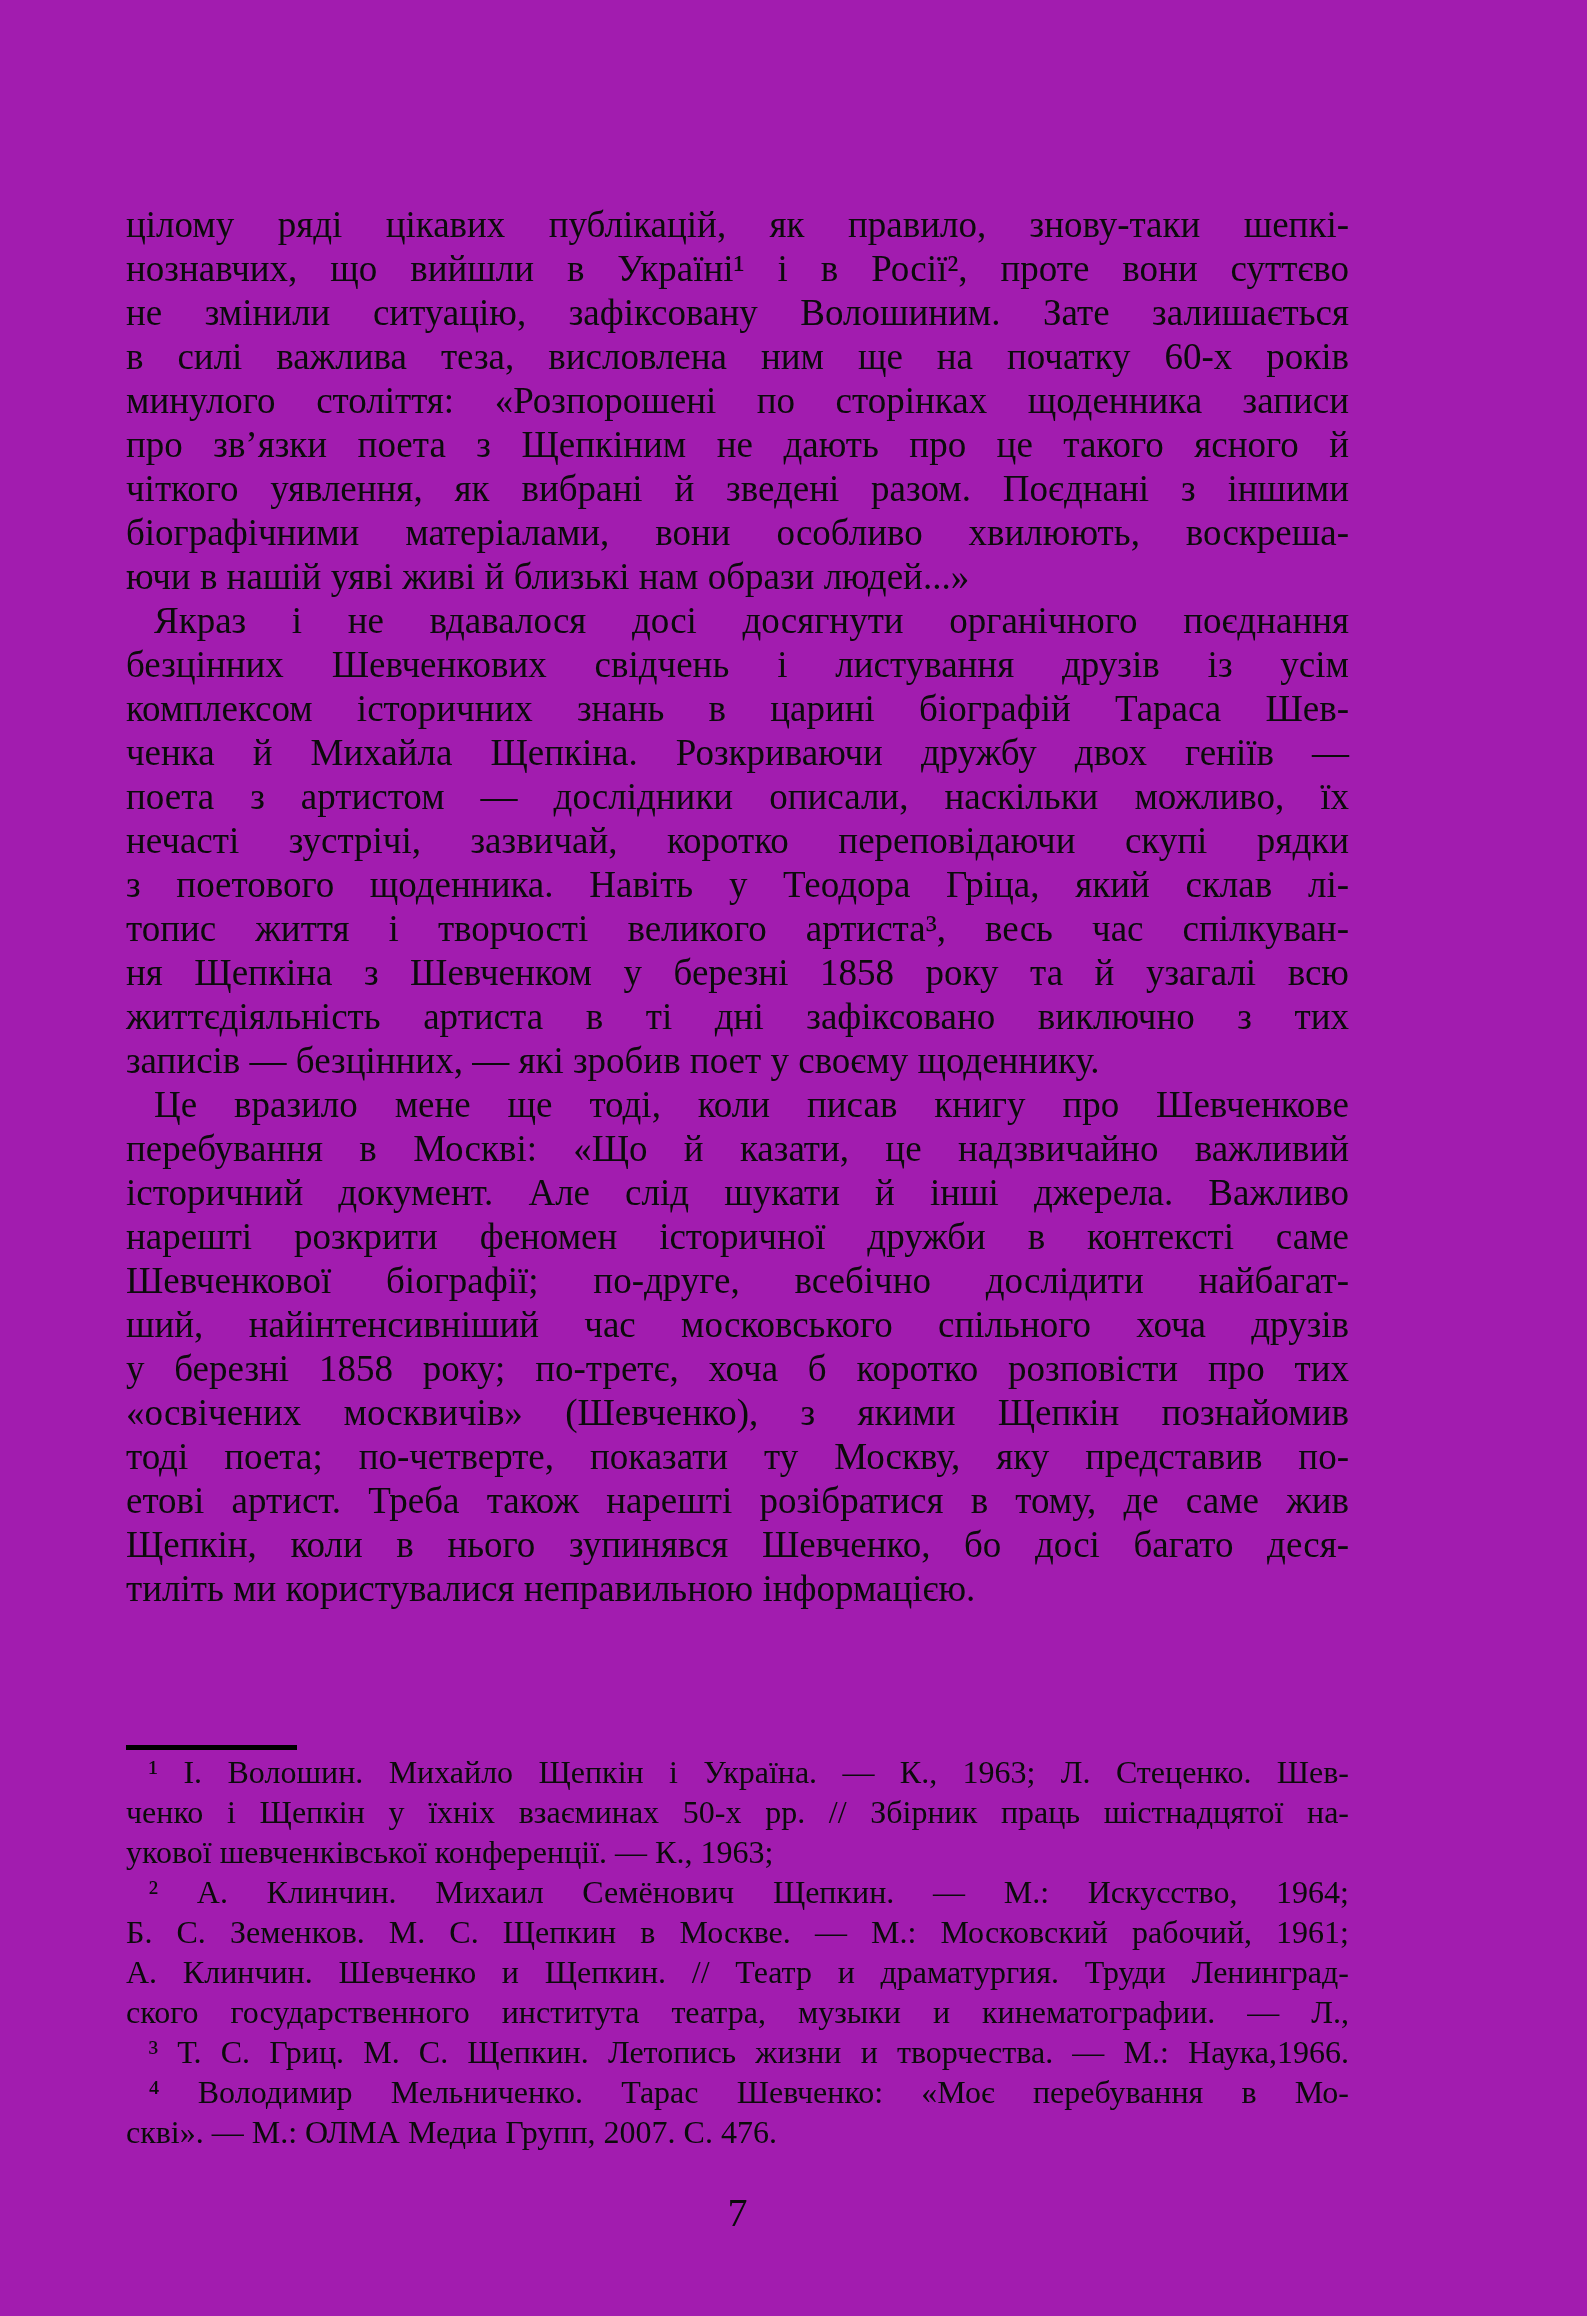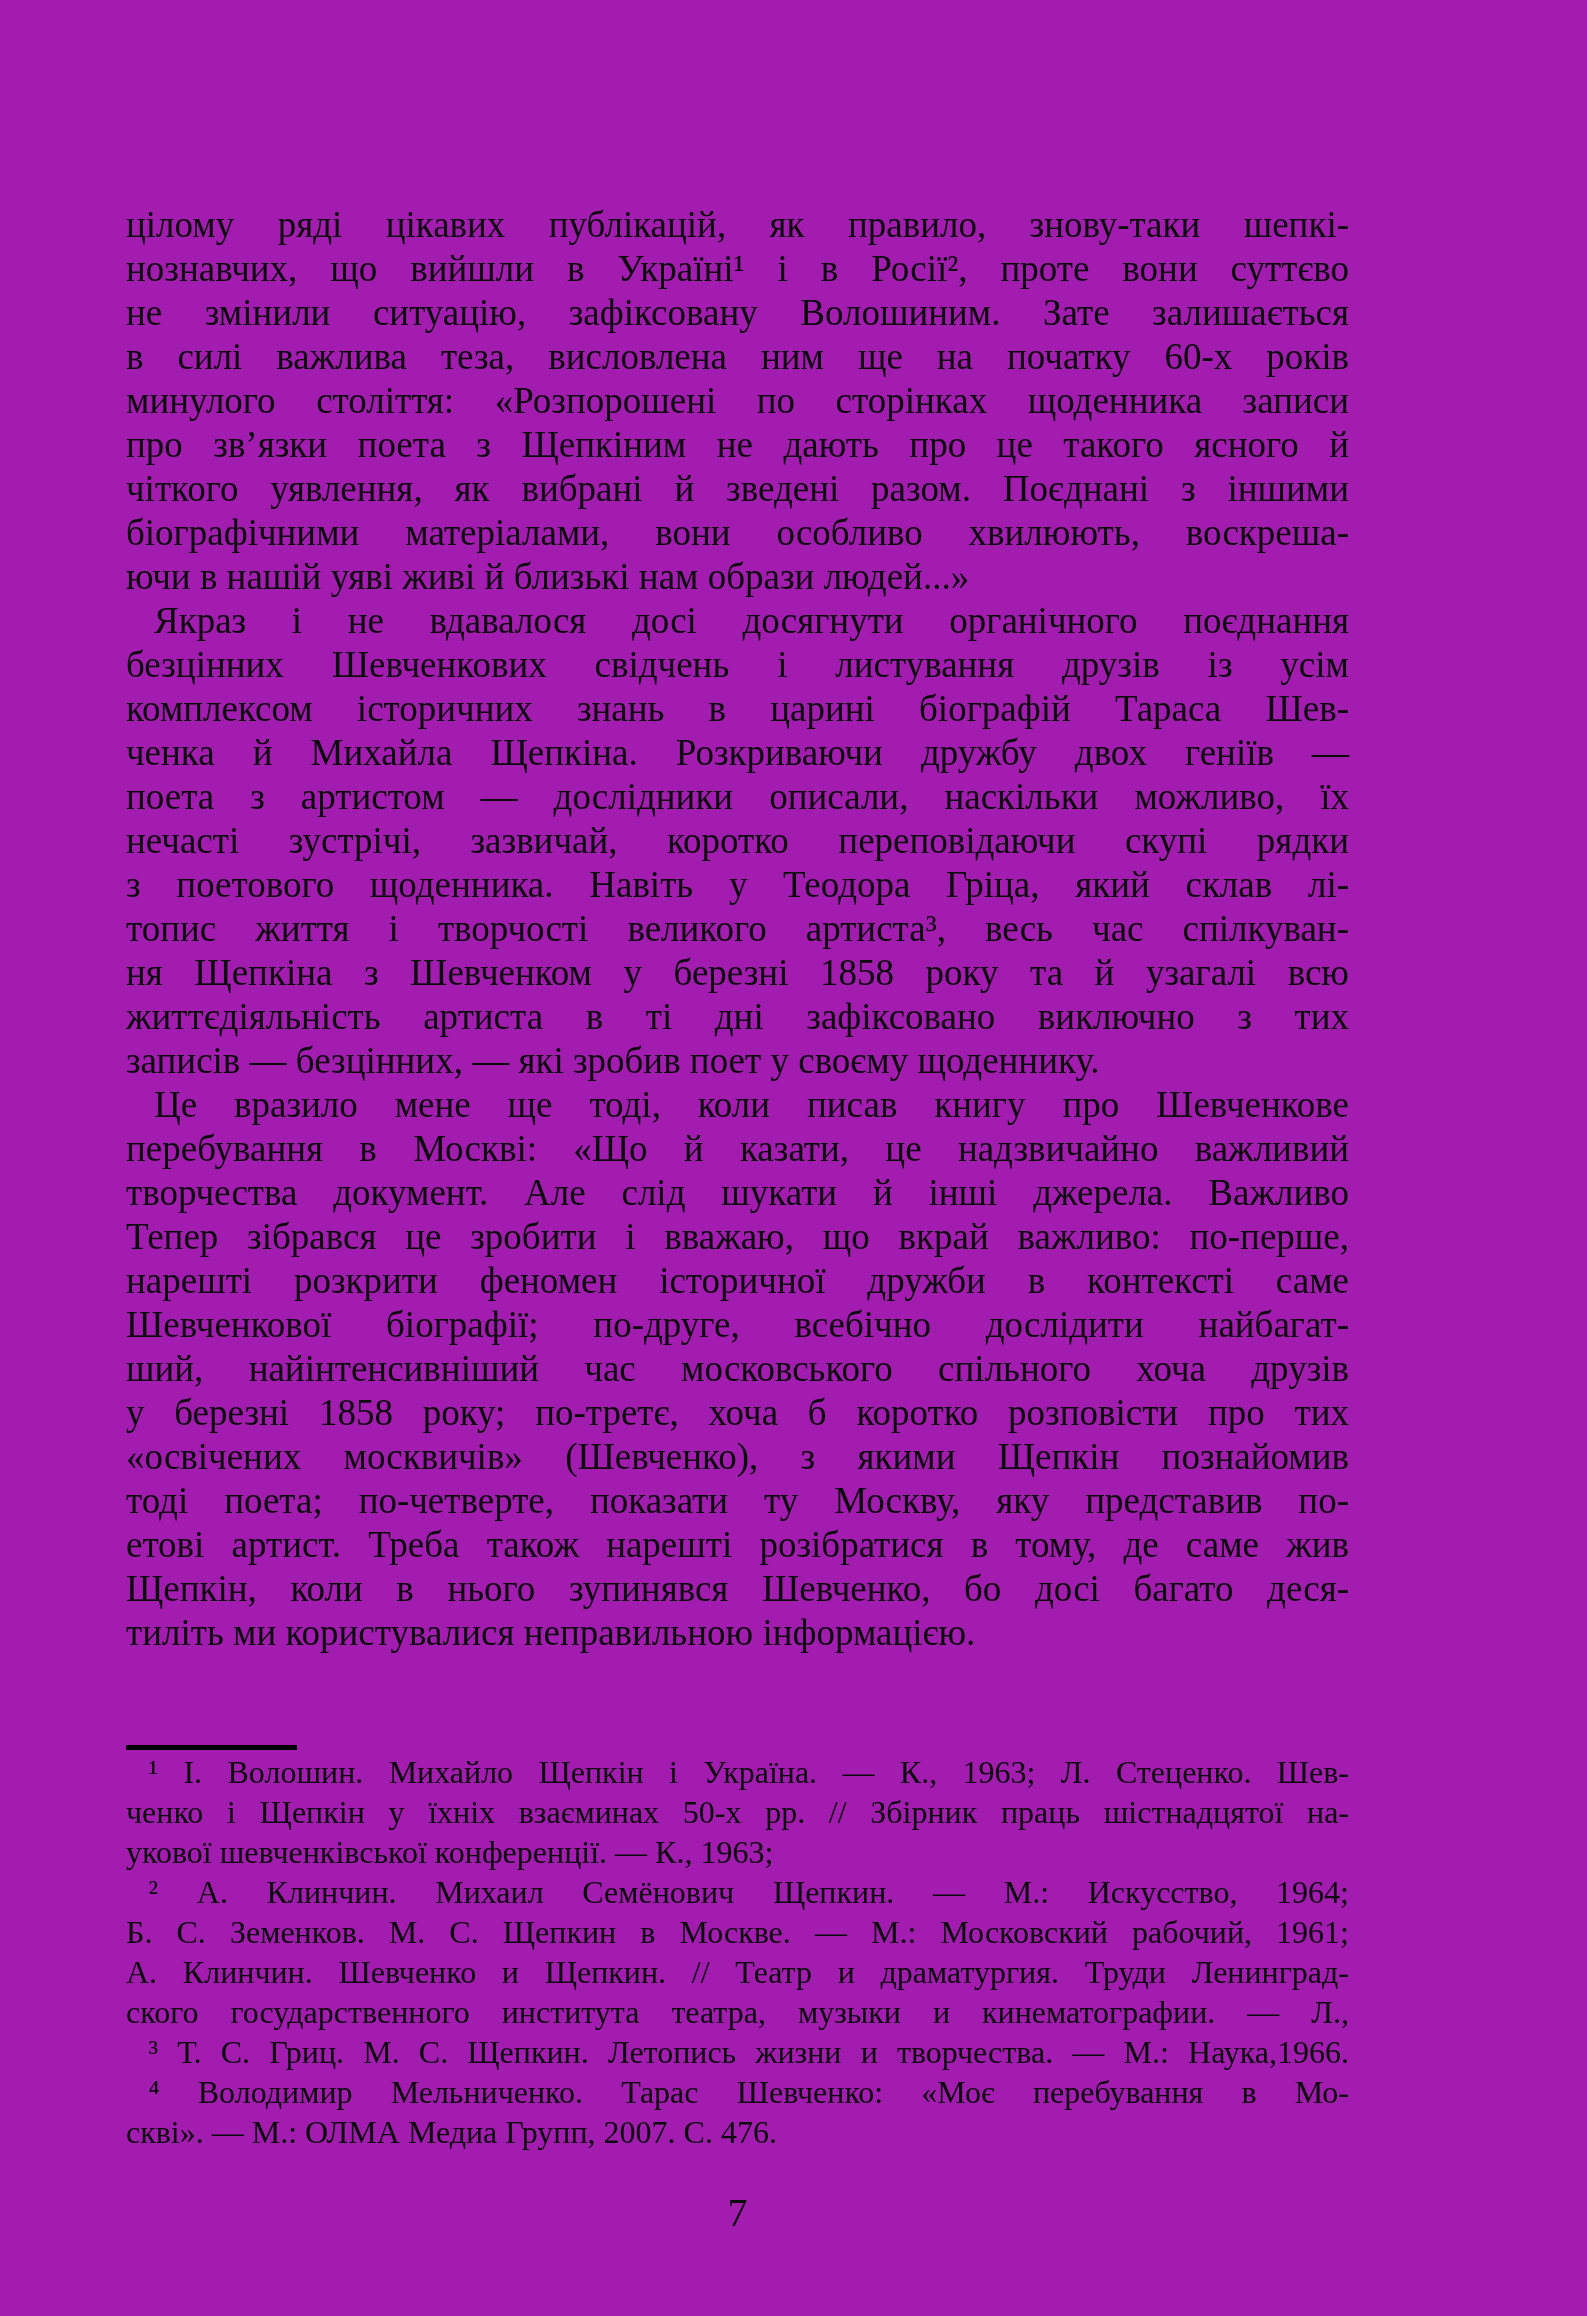--- a/index.html
+++ b/index.html
@@ -73,22 +73,21 @@
       <div class="line">ченка й Михайла Щепкіна. Розкриваючи дружбу двох геніїв —</div>
       <div class="line">поета з артистом — дослідники описали, наскільки можливо, їх</div>
       <div class="line">нечасті зустрічі, зазвичай, коротко переповідаючи скупі рядки</div>
       <div class="line">з поетового щоденника. Навіть у Теодора Гріца, який склав лі-</div>
       <div class="line">топис життя і творчості великого артиста³, весь час спілкуван-</div>
       <div class="line">ня Щепкіна з Шевченком у березні 1858 року та й узагалі всю</div>
       <div class="line">життєдіяльність артиста в ті дні зафіксовано виключно з тих</div>
       <div class="line par-end">записів — безцінних, — які зробив поет у своєму щоденнику.</div>
       <div class="line indent">Це вразило мене ще тоді, коли писав книгу про Шевченкове</div>
       <div class="line">перебування в Москві: «Що й казати, це надзвичайно важливий</div>
-      <div class="line">творчества документ. Але слід шукати й інші джерела. Важливо</div>
-      <div class="line">Тепер зібрався це зробити і вважаю, що вкрай важливо: по-перше,</div>
+      <div class="line">історичний документ. Але слід шукати й інші джерела. Важливо</div>
       <div class="line">нарешті розкрити феномен історичної дружби в контексті саме</div>
       <div class="line">Шевченкової біографії; по-друге, всебічно дослідити найбагат-</div>
       <div class="line">ший, найінтенсивніший час московського спільного хоча друзів</div>
       <div class="line">у березні 1858 року; по-третє, хоча б коротко розповісти про тих</div>
       <div class="line">«освічених москвичів» (Шевченко), з якими Щепкін познайомив</div>
       <div class="line">тоді поета; по-четверте, показати ту Москву, яку представив по-</div>
       <div class="line">етові артист. Треба також нарешті розібратися в тому, де саме жив</div>
       <div class="line">Щепкін, коли в нього зупинявся Шевченко, бо досі багато деся-</div>
       <div class="line par-end">тиліть ми користувалися неправильною інформацією.</div>
     </div>

